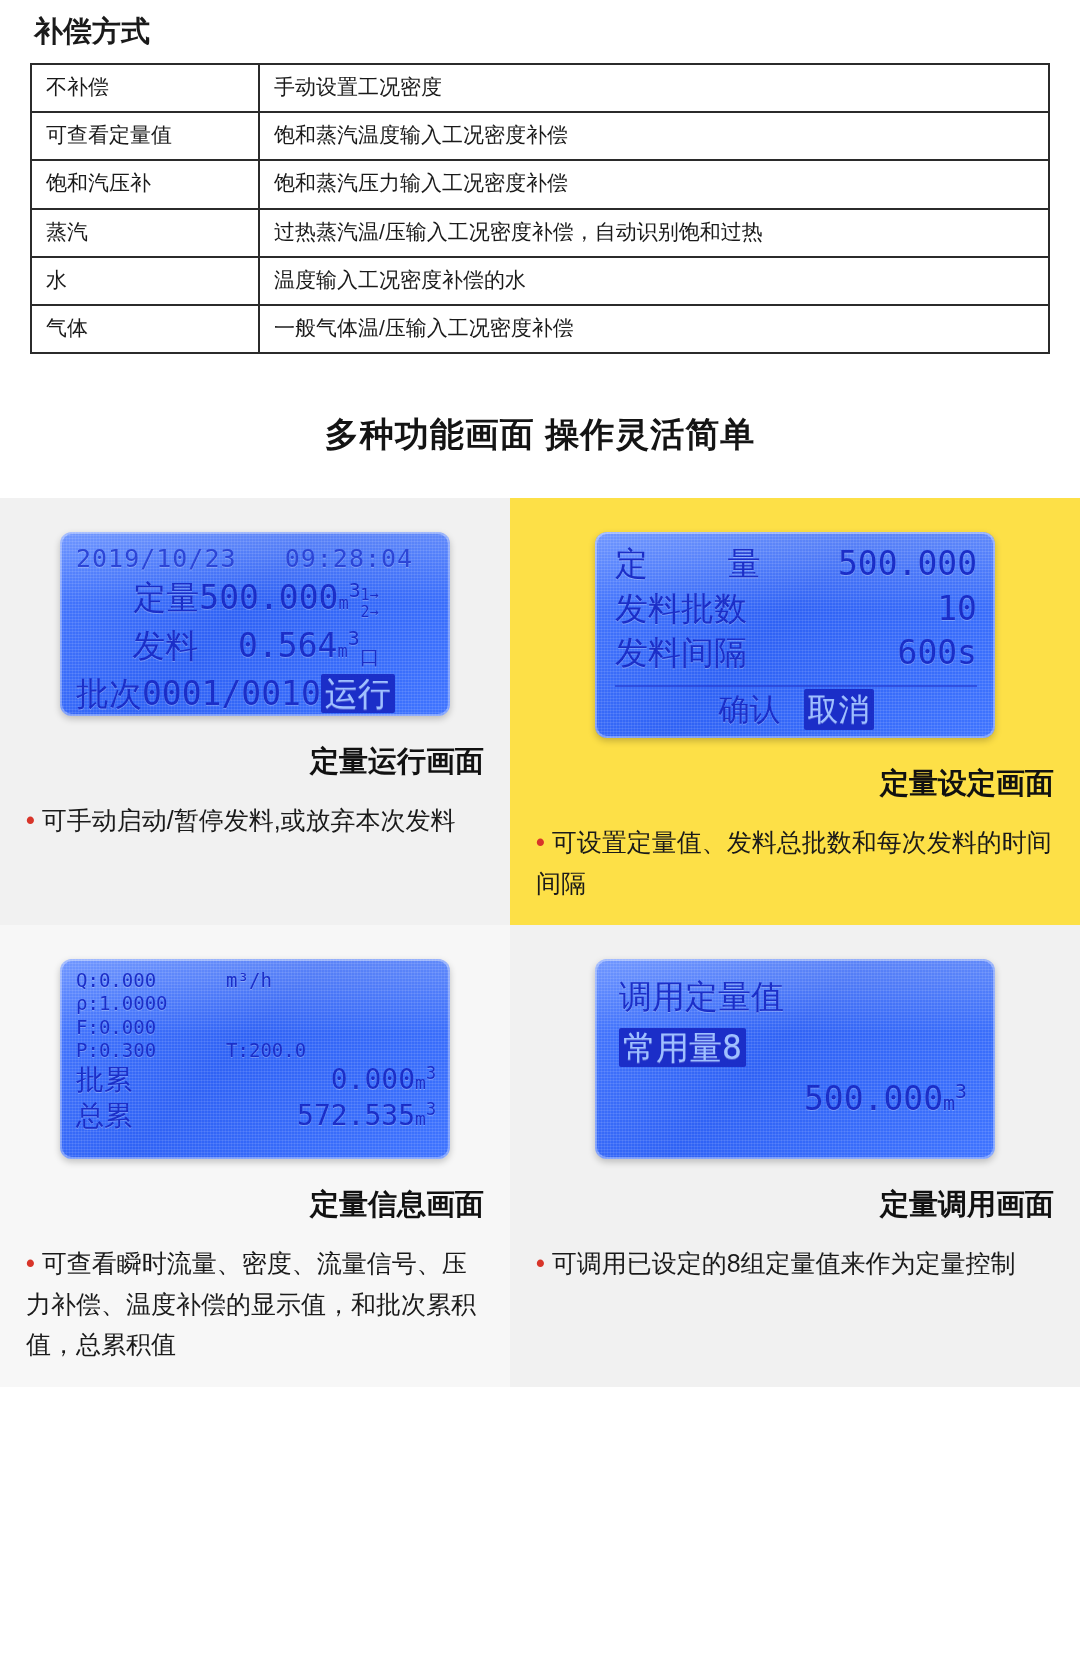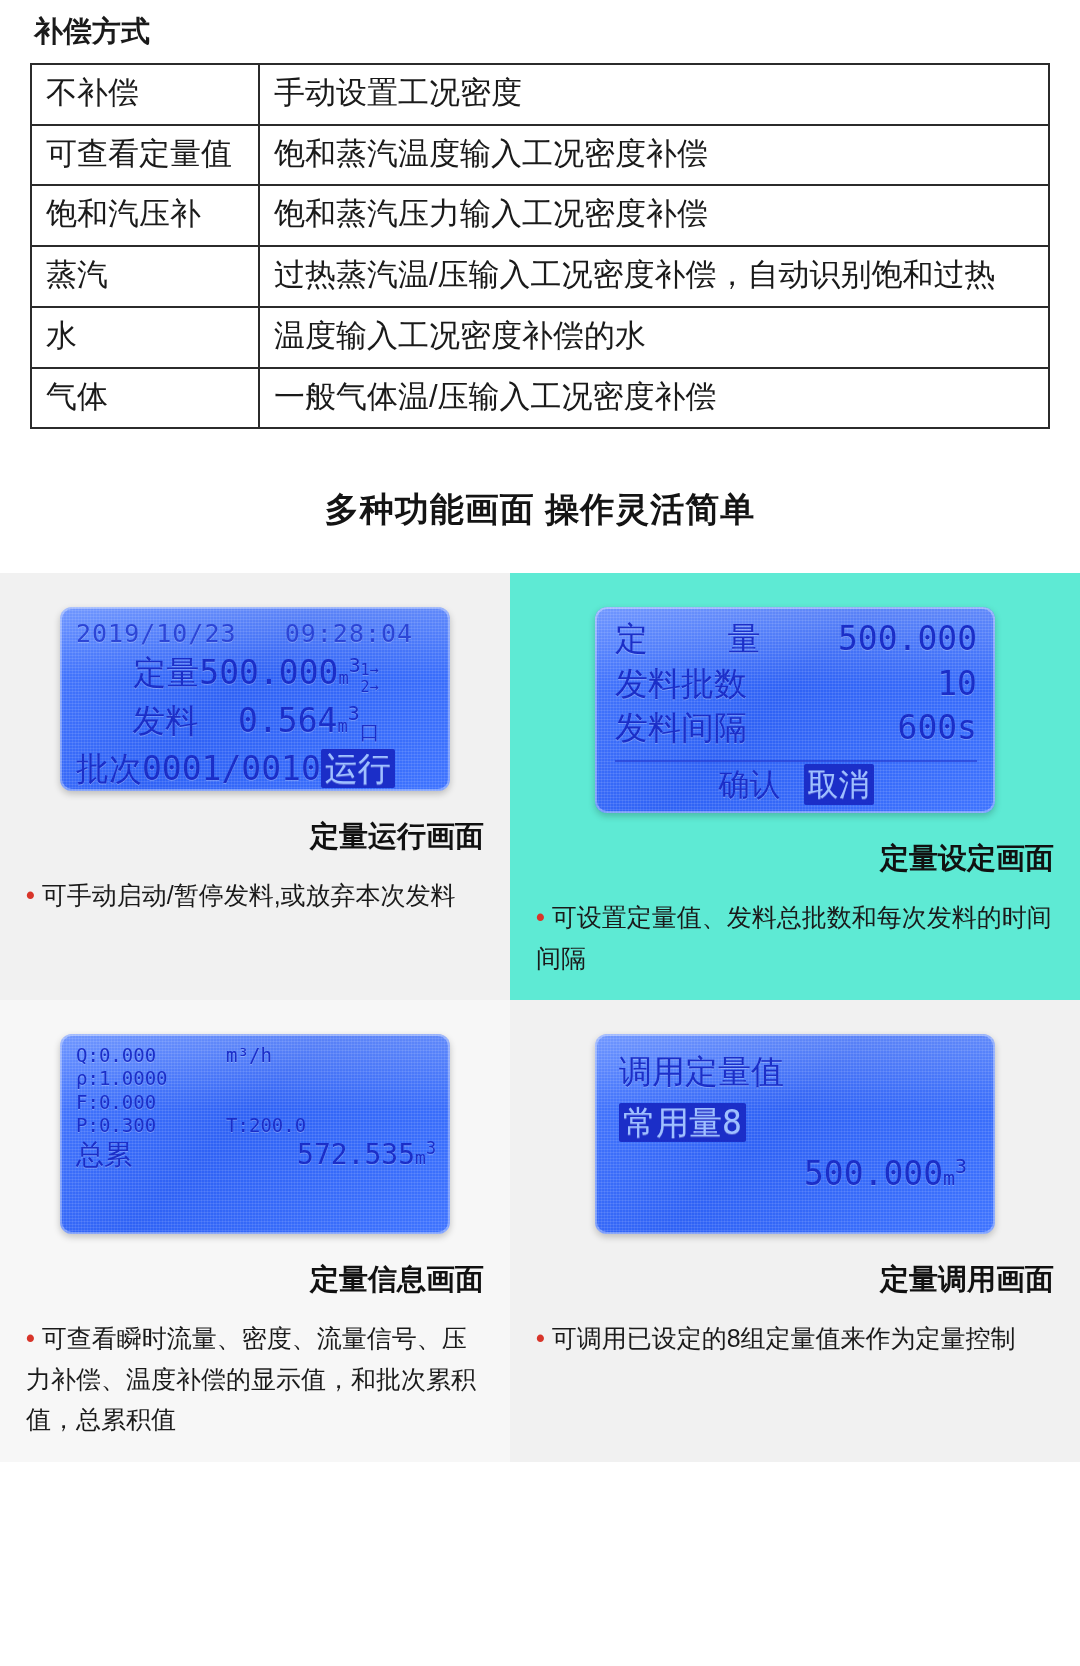--- a/index.html
+++ b/index.html
@@ -26,21 +26,21 @@
     color: #1a1a1a;
     margin: 0 0 14px 4px;
   }
   table.comp {
     border-collapse: collapse;
     width: 1020px;
     table-layout: fixed;
   }
   table.comp td {
     border: 2px solid #2b2b2b;
-    font-size: 31px;
+    font-size: 21px;
     padding: 9px 12px 11px 14px;
     line-height: 1.25;
     vertical-align: middle;
     white-space: nowrap;
   }
   table.comp td.k { width: 200px; }
 
   
   .section-heading {
     text-align: center;
@@ -56,21 +56,21 @@
     display: grid;
     grid-template-columns: 510px 570px;
     grid-template-rows: auto auto;
     width: 1080px;
   }
   .panel {
     padding: 34px 26px 20px 26px;
     box-sizing: border-box;
   }
   .panel.a { background: #f1f1f1; }
-  .panel.b { background: #5eead4; }
+  .panel.b { background: #fde047; }
   .panel.c { background: #f7f7f7; }
   .panel.d { background: #f1f1f1; }
 
   
   .lcd {
     border-radius: 12px;
     position: relative;
     background:
       linear-gradient(180deg, rgba(255,255,255,.22), rgba(255,255,255,0) 38%),
       linear-gradient(135deg, #4a7bff 0%, #2f62f5 45%, #3f74ff 100%);
@@ -233,20 +233,21 @@
       <p><span class="dot">•</span> <span>可设置定量值、发料总批数和每次发料的时间间隔</span></p>
     </div>
   </div>
 
   <div class="panel c">
     <div class="lcd lcd3">
       <div class="ln s"><span>Q:0.000</span><span class="c2">m³/h</span></div>
       <div class="ln s"><span>ρ:1.0000</span></div>
       <div class="ln s"><span>F:0.000</span></div>
       <div class="ln s"><span>P:0.300</span><span class="c2">T:200.0</span></div>
+      <div class="ln b"><span>批累</span><span><span>0.000</span><span style="font-size:18px">m</span><span class="sup">3</span></span></div>
       <div class="ln b"><span>总累</span><span><span>572.535</span><span style="font-size:18px">m</span><span class="sup">3</span></span></div>
     </div>
     <div class="cap">定量信息画面</div>
     <div class="bullets b-c">
       <p><span class="dot">•</span> <span>可查看瞬时流量、密度、流量信号、压力补偿、温度补偿的显示值，和批次累积值，总累积值</span></p>
     </div>
   </div>
 
   <div class="panel d">
     <div class="lcd lcd4">

